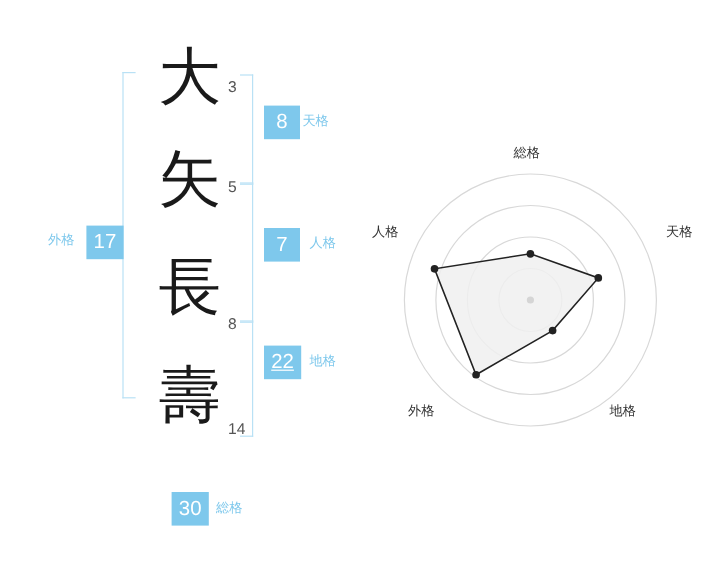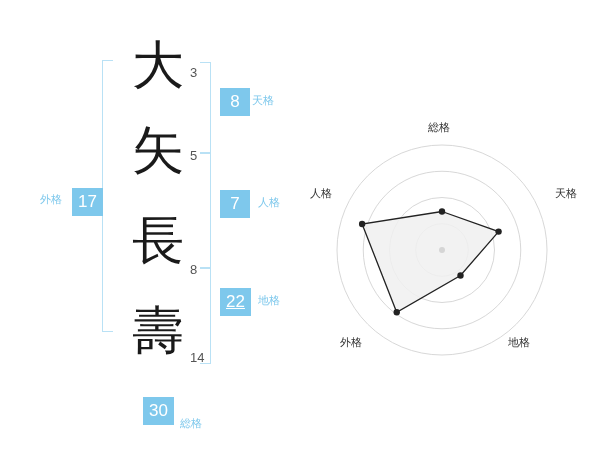--- a/index.html
+++ b/index.html
@@ -114,21 +114,21 @@
     <div class="badge-label" style="left:252px; top:93px;">天格</div>
 
     <div class="bracket" style="left:200px; top:152px; width:10px; height:115px;"></div>
     <div class="num-badge" style="left:220px; top:190px;">7</div>
     <div class="badge-label" style="left:258px; top:195px;">人格</div>
 
     <div class="bracket" style="left:200px; top:267px; width:10px; height:95px;"></div>
     <div class="num-badge" style="left:220px; top:288px;text-decoration:underline;">22</div>
     <div class="badge-label" style="left:258px; top:293px;">地格</div>
 
-    <div class="num-badge" style="left:143px; top:397px;">30</div>
+    <div class="num-badge" style="left:143px; top:410px;">30</div>
     <div class="badge-label" style="left:180px; top:416px;">総格</div>
   </div>
 
   <div class="radar-wrap">
     <svg id="radar-svg" width="300" height="470" viewBox="0 0 300 470">
         <circle cx="142" cy="250" r="105" fill="none" stroke="#d8d8d8" stroke-width="1"></circle>
         <circle cx="142" cy="250" r="78.75" fill="none" stroke="#d8d8d8" stroke-width="1"></circle>
         <circle cx="142" cy="250" r="52.5" fill="none" stroke="#d8d8d8" stroke-width="1"></circle>
         <circle cx="142" cy="250" r="26.25" fill="none" stroke="#d8d8d8" stroke-width="1"></circle>
         <polygon points="142.0,211.5 198.6,231.6 160.5,275.5 96.7,312.3 62.1,224.0" fill="#f0f0f0" fill-opacity="0.85" stroke="#222222" stroke-width="1.3"></polygon>

